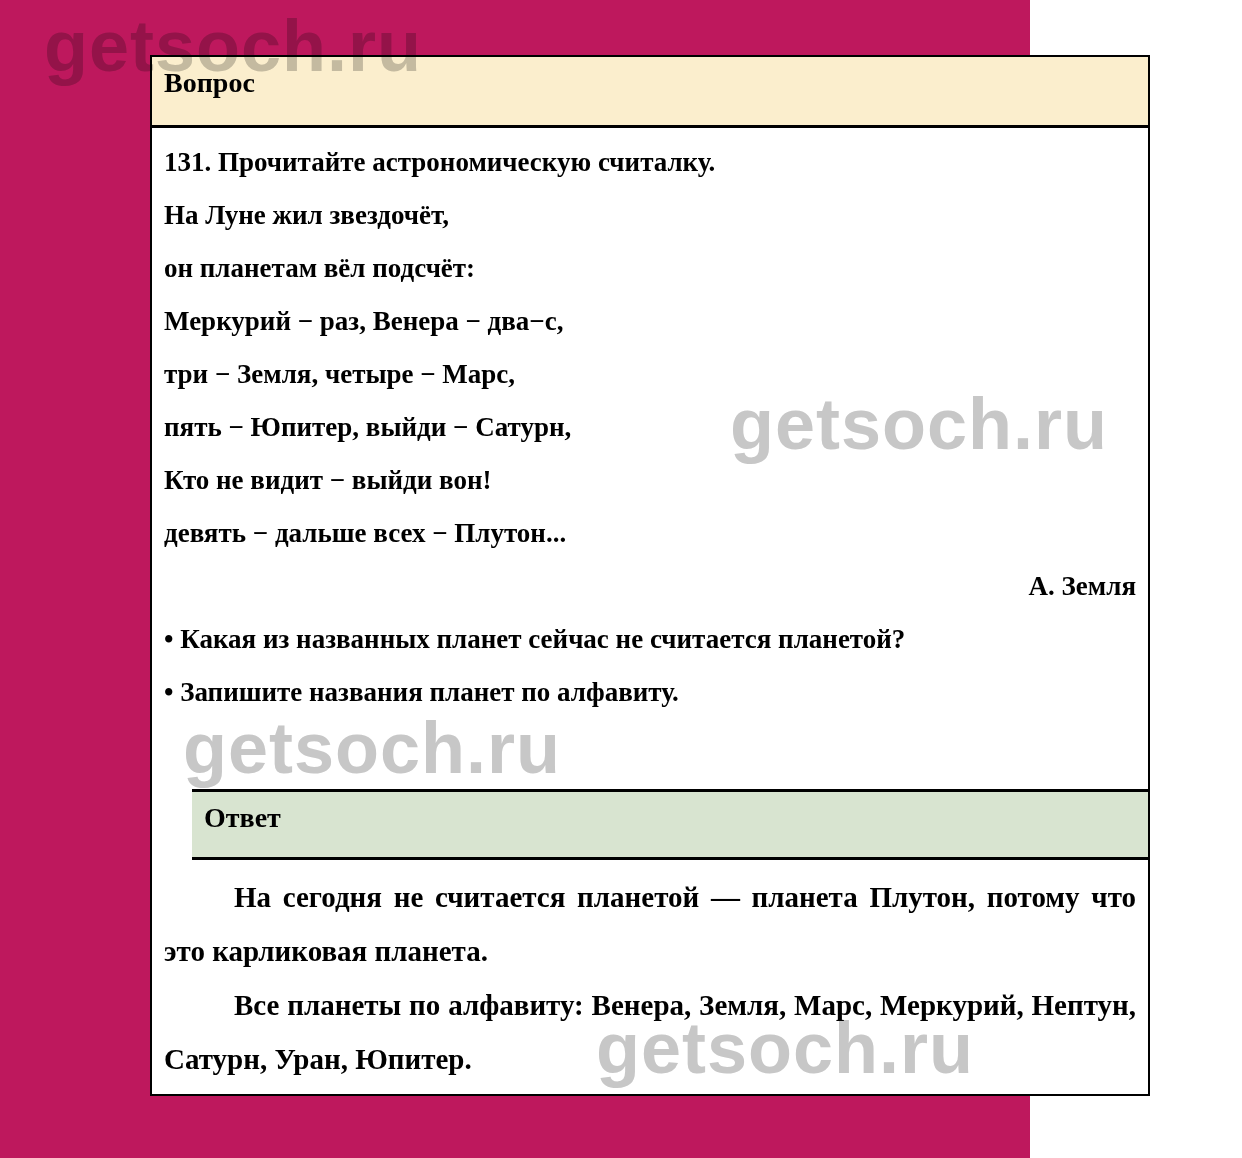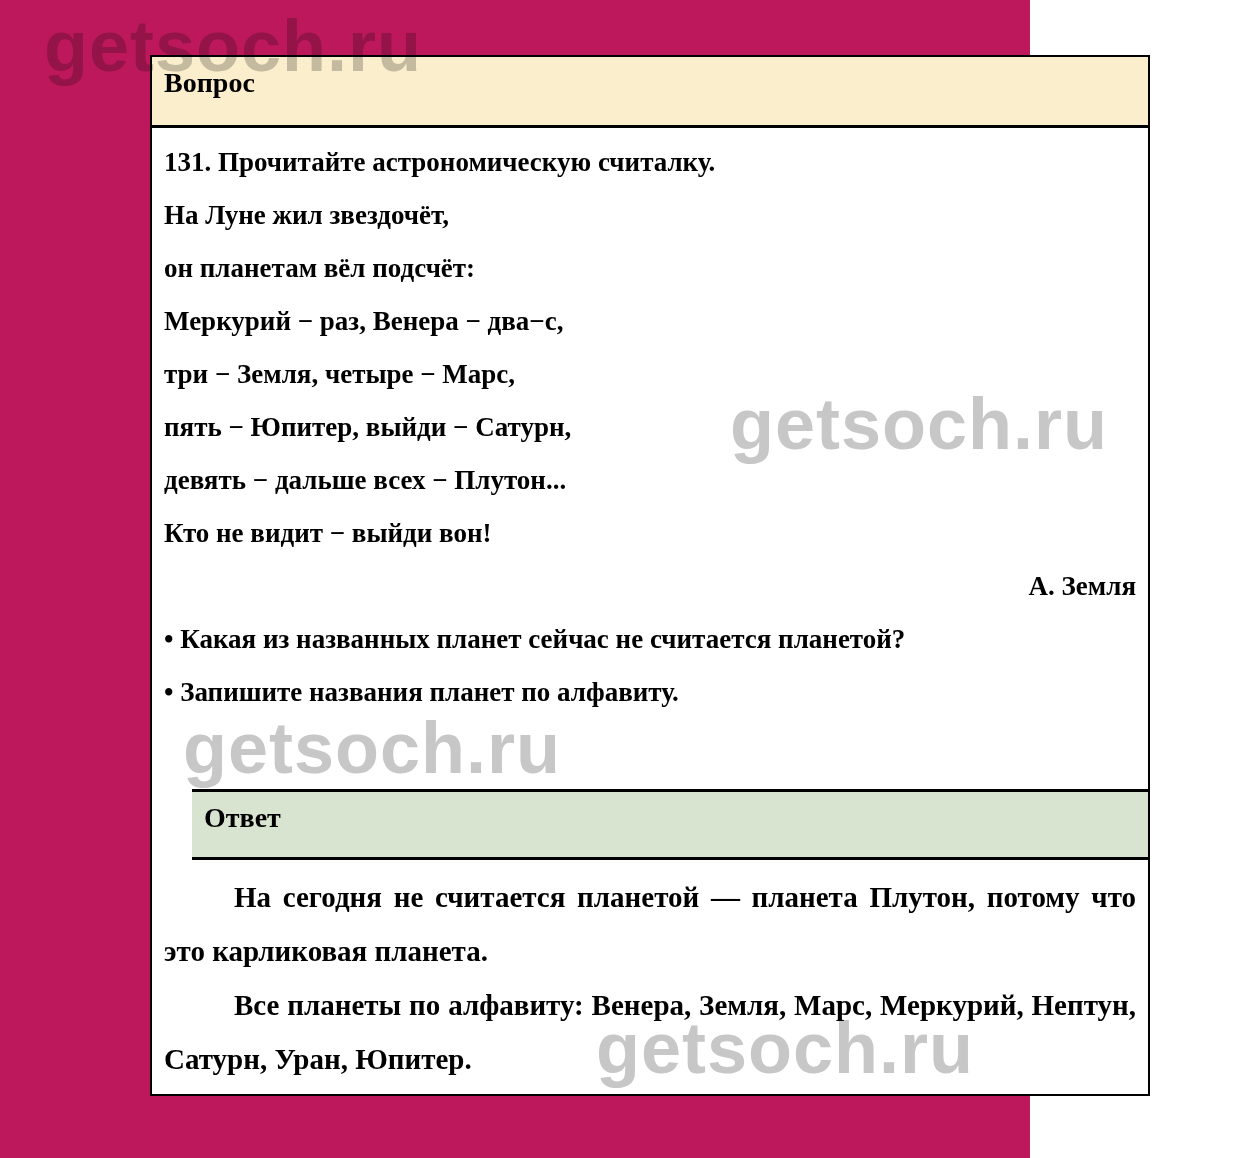--- a/index.html
+++ b/index.html
@@ -95,22 +95,22 @@
       <span>Вопрос</span>
     </div>
 
     <div class="q-body">
       <div class="q-intro">131. Прочитайте астрономическую считалку.</div>
       <div class="poem-line">На Луне жил звездочёт,</div>
       <div class="poem-line">он планетам вёл подсчёт:</div>
       <div class="poem-line">Меркурий − раз, Венера − два−с,</div>
       <div class="poem-line">три − Земля, четыре − Марс,</div>
       <div class="poem-line">пять − Юпитер, выйди − Сатурн,</div>
+      <div class="poem-line">Кто не видит − выйди вон!</div>
       <div class="poem-line">девять − дальше всех − Плутон...</div>
-      <div class="poem-line">Кто не видит − выйди вон!</div>
       <div class="author">А. Земля</div>
       <div class="bullet">• Какая из названных планет сейчас не считается планетой?</div>
       <div class="bullet">• Запишите названия планет по алфавиту.</div>
     </div>
 
     <div class="hdr-row a-hdr">
       <span>Ответ</span>
     </div>
 
     <div class="a-body">

